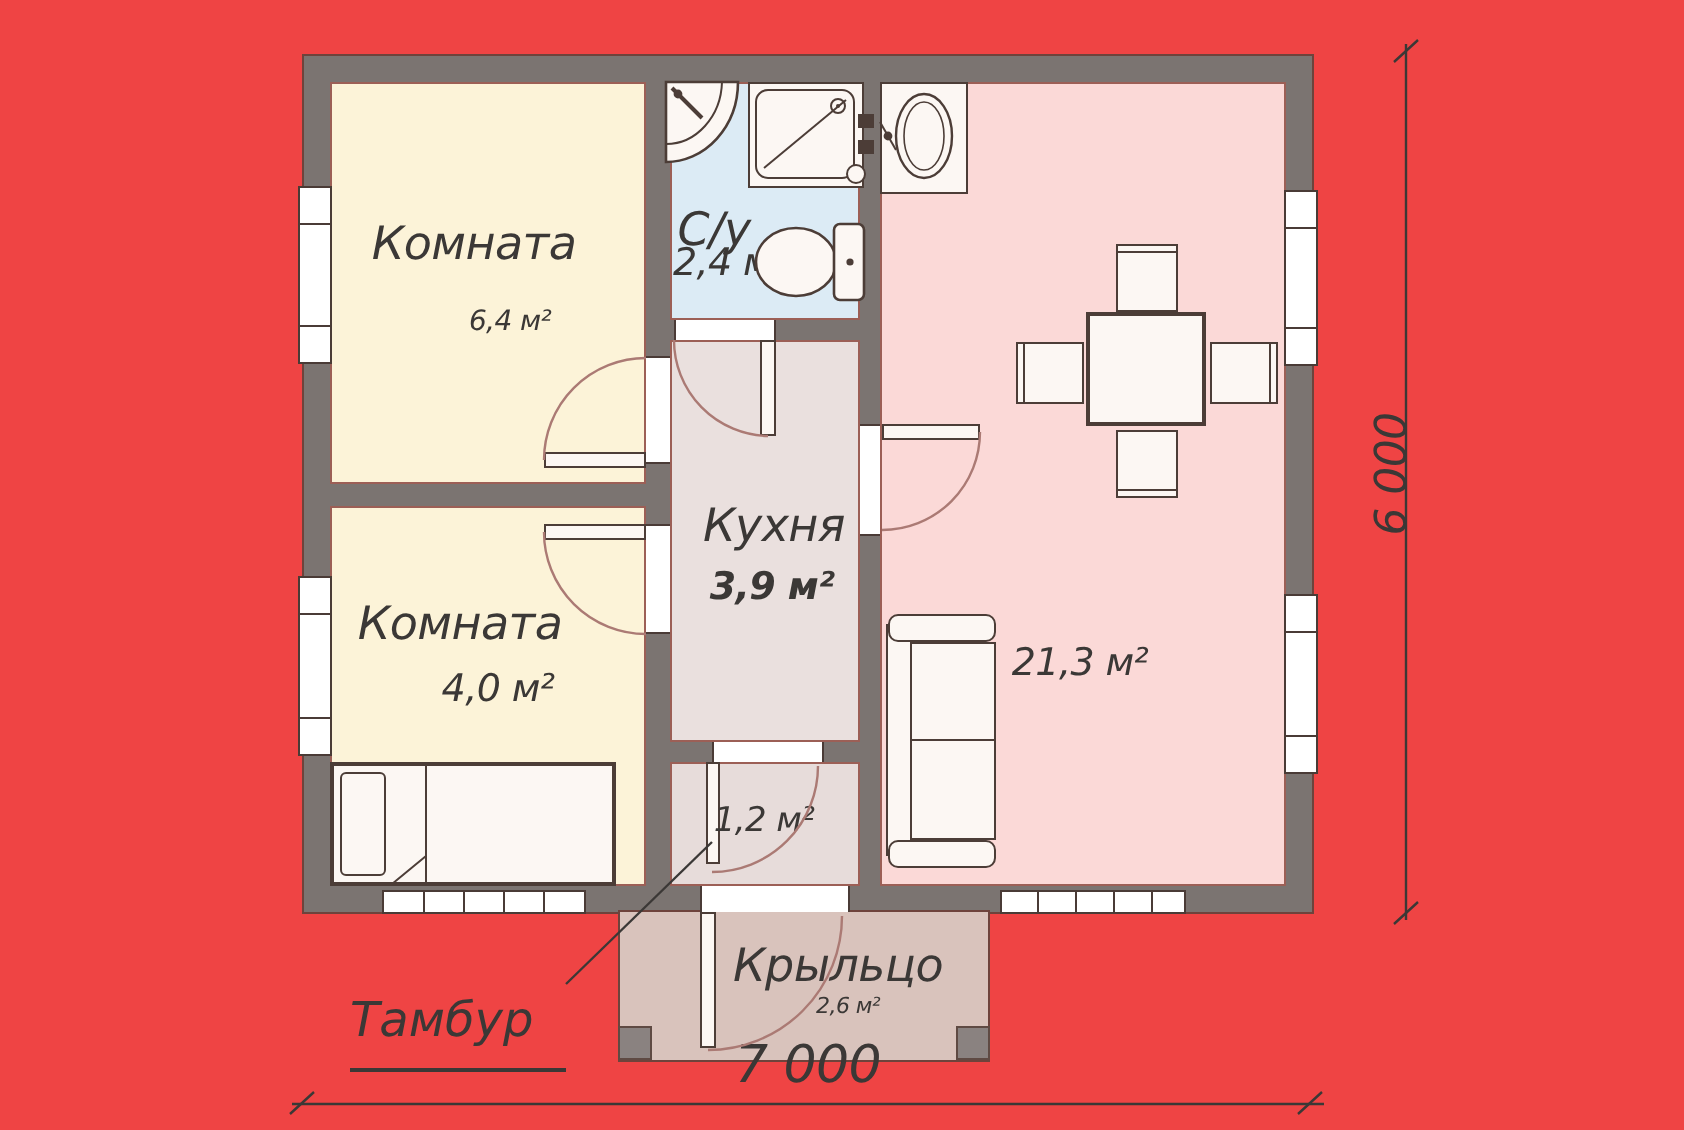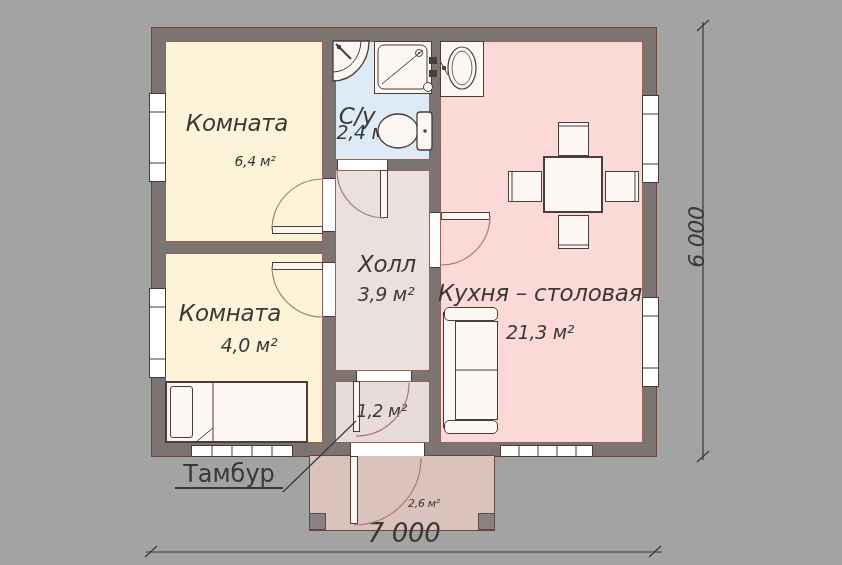--- a/index.html
+++ b/index.html
@@ -1,38 +1,38 @@
 <!DOCTYPE html>
 <html><head>
 <meta charset="utf-8">
 <style>
   html,body{margin:0;padding:0;background:#fff;}
-  #canvas{position:relative;width:842px;height:565px;background:#a3a3a3;overflow:hidden;
-          font-family:"DejaVu Sans",sans-serif;text-align:center;}
+  #canvas{position:relative;width:842px;height:565px;background:#ef4444;overflow:hidden;
+          font-family:"DejaVu Sans",sans-serif;}
   .abs{position:absolute;}
   .wallbox{background:#7b7471;outline:1px solid #6e433c;}
   .room{box-sizing:border-box;border:1px solid #9c5f56;}
   .c-bed{background:#fcf3d8;}
   .c-bath{background:#dcebf5;}
   .c-kit{background:#fbd9d7;}
   .c-hall{background:#eae0de;}
   .c-tamb{background:#e7dcda;}
   .c-porch{background:#d9c3bc;}
   .opening{background:#ffffff;box-sizing:border-box;}
   .ov{border-top:1px solid #4a3b36;border-bottom:1px solid #4a3b36;}
   .oh{border-left:1px solid #4a3b36;border-right:1px solid #4a3b36;}
   .window{background:#ffffff;border:1px solid #4a3b36;box-sizing:border-box;}
   .furn{background:#fcf7f3;border:2px solid #4c3d37;box-sizing:border-box;}
   .furn2{background:#fcf7f3;border:1px solid #4c3d37;box-sizing:border-box;}
   .post{background:#8a8280;outline:1px solid #5f4a43;}
   .lbl{position:absolute;font-style:italic;color:#3b3836;white-space:nowrap;
        transform:translate(-50%,-50%);letter-spacing:-0.3px;line-height:1;}
   .lbl.rot{transform:translate(-50%,-50%) rotate(-90deg);}
-  .callout{position:absolute;color:#3b3836;white-space:nowrap;
-       border-bottom:2px solid #3b3836;padding-bottom:1px;line-height:1;}
+  .callout{position:absolute;font-style:italic;color:#3b3836;white-space:nowrap;
+       border-bottom:2px solid #3b3836;padding-bottom:12px;line-height:1;margin-top:36px;}
   svg{pointer-events:none;}
 </style>
 </head>
 <body>
 
 <div id="canvas">
 
   <div class="abs wallbox" style="left:152px;top:28px;width:504px;height:428px;"></div>
 
   <div class="abs room c-bed" style="left:165px;top:41px;width:158px;height:201px;"></div>
@@ -80,26 +80,26 @@
   <div class="abs furn2" style="left:605px;top:171px;width:34px;height:31px;"></div>
   <div class="abs furn2" style="left:440px;top:41px;width:44px;height:56px;"></div>
   <div class="abs furn2" style="left:374px;top:41px;width:58px;height:53px;"></div>
 
   <div class="lbl" style="left:237px;top:123px;font-size:23px;">Комната</div>
   <div class="lbl" style="left:255px;top:161px;font-size:14px;">6,4 м²</div>
   <div class="lbl" style="left:357px;top:104px;font-size:23px;margin-top:12px;">С/у</div>
   <div class="lbl" style="left:361px;top:132px;font-size:19px;">2,4 м</div>
   <div class="lbl" style="left:230px;top:313px;font-size:23px;">Комната</div>
   <div class="lbl" style="left:249px;top:345px;font-size:19px;">4,0 м²</div>
-  <div class="lbl" style="left:387px;top:264px;font-size:23px;">Холл</div>
-  <div class="lbl" style="left:386px;top:294px;font-size:19px;">3,9 м²</div>
-  <div class="lbl" style="left:540px;top:293px;font-size:23px;">Кухня – столовая</div>
+  <div class="lbl" style="left:387px;top:264px;font-size:23px;">Кухня</div>
+  <div class="lbl" style="left:386px;top:294px;font-size:19px;font-weight:bold;">3,9 м²</div>
   <div class="lbl" style="left:540px;top:332px;font-size:19px;">21,3 м²</div>
   <div class="lbl" style="left:382px;top:411px;font-size:17px;">1,2 м²</div>
   <div class="callout" style="left:175px;top:462px;width:108px;font-size:24px;">Тамбур</div>
+  <div class="lbl" style="left:419px;top:484px;font-size:23px;">Крыльцо</div>
   <div class="lbl" style="left:424px;top:503px;font-size:11px;">2,6 м²</div>
   <div class="lbl" style="left:404px;top:533px;font-size:26px;">7 000</div>
   <div class="lbl rot" style="left:697px;top:237px;font-size:22px;">6 000</div>
 
   <svg class="abs" width="842" height="565" style="left:0;top:0;">
 
     <g stroke="#4a3b36" stroke-width="1" fill="none">
       <path d="M149,112 H166 M149,163 H166 M149,307 H166 M149,359 H166"></path>
       <path d="M642,114 H659 M642,164 H659 M642,316 H659 M642,368 H659"></path>
       <path d="M212,445 V457 M232,445 V457 M252,445 V457 M272,445 V457"></path>

